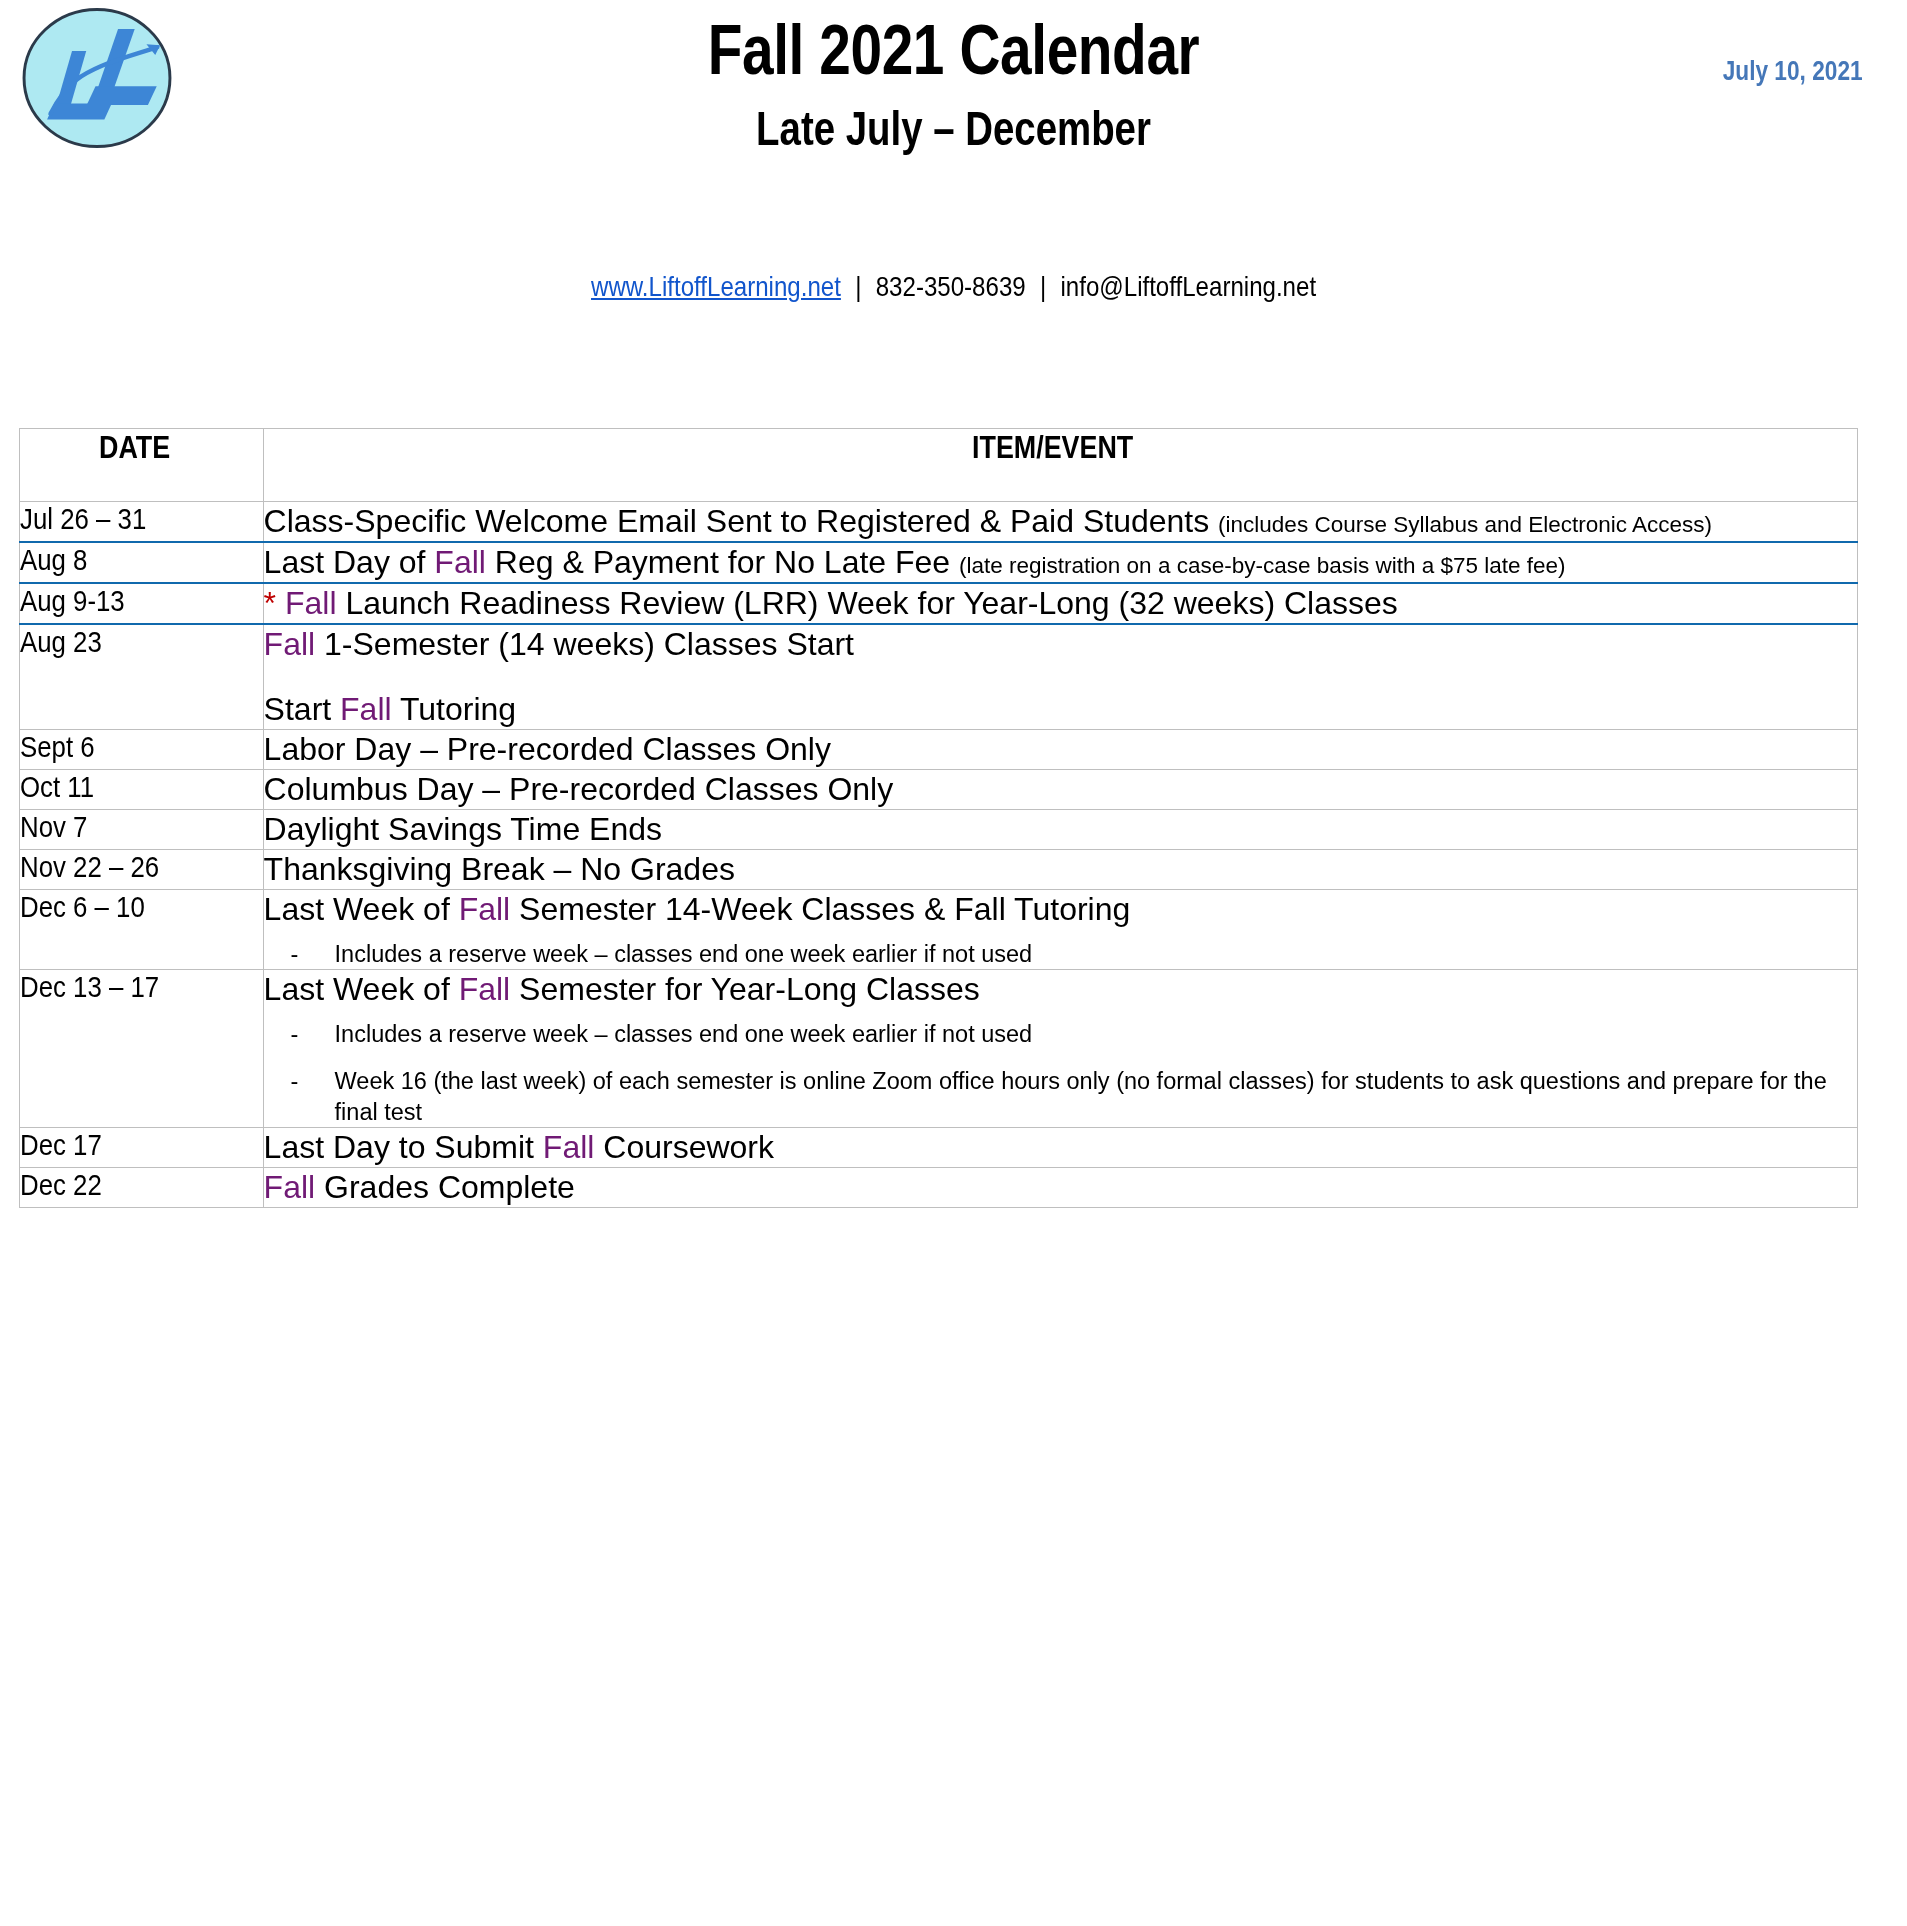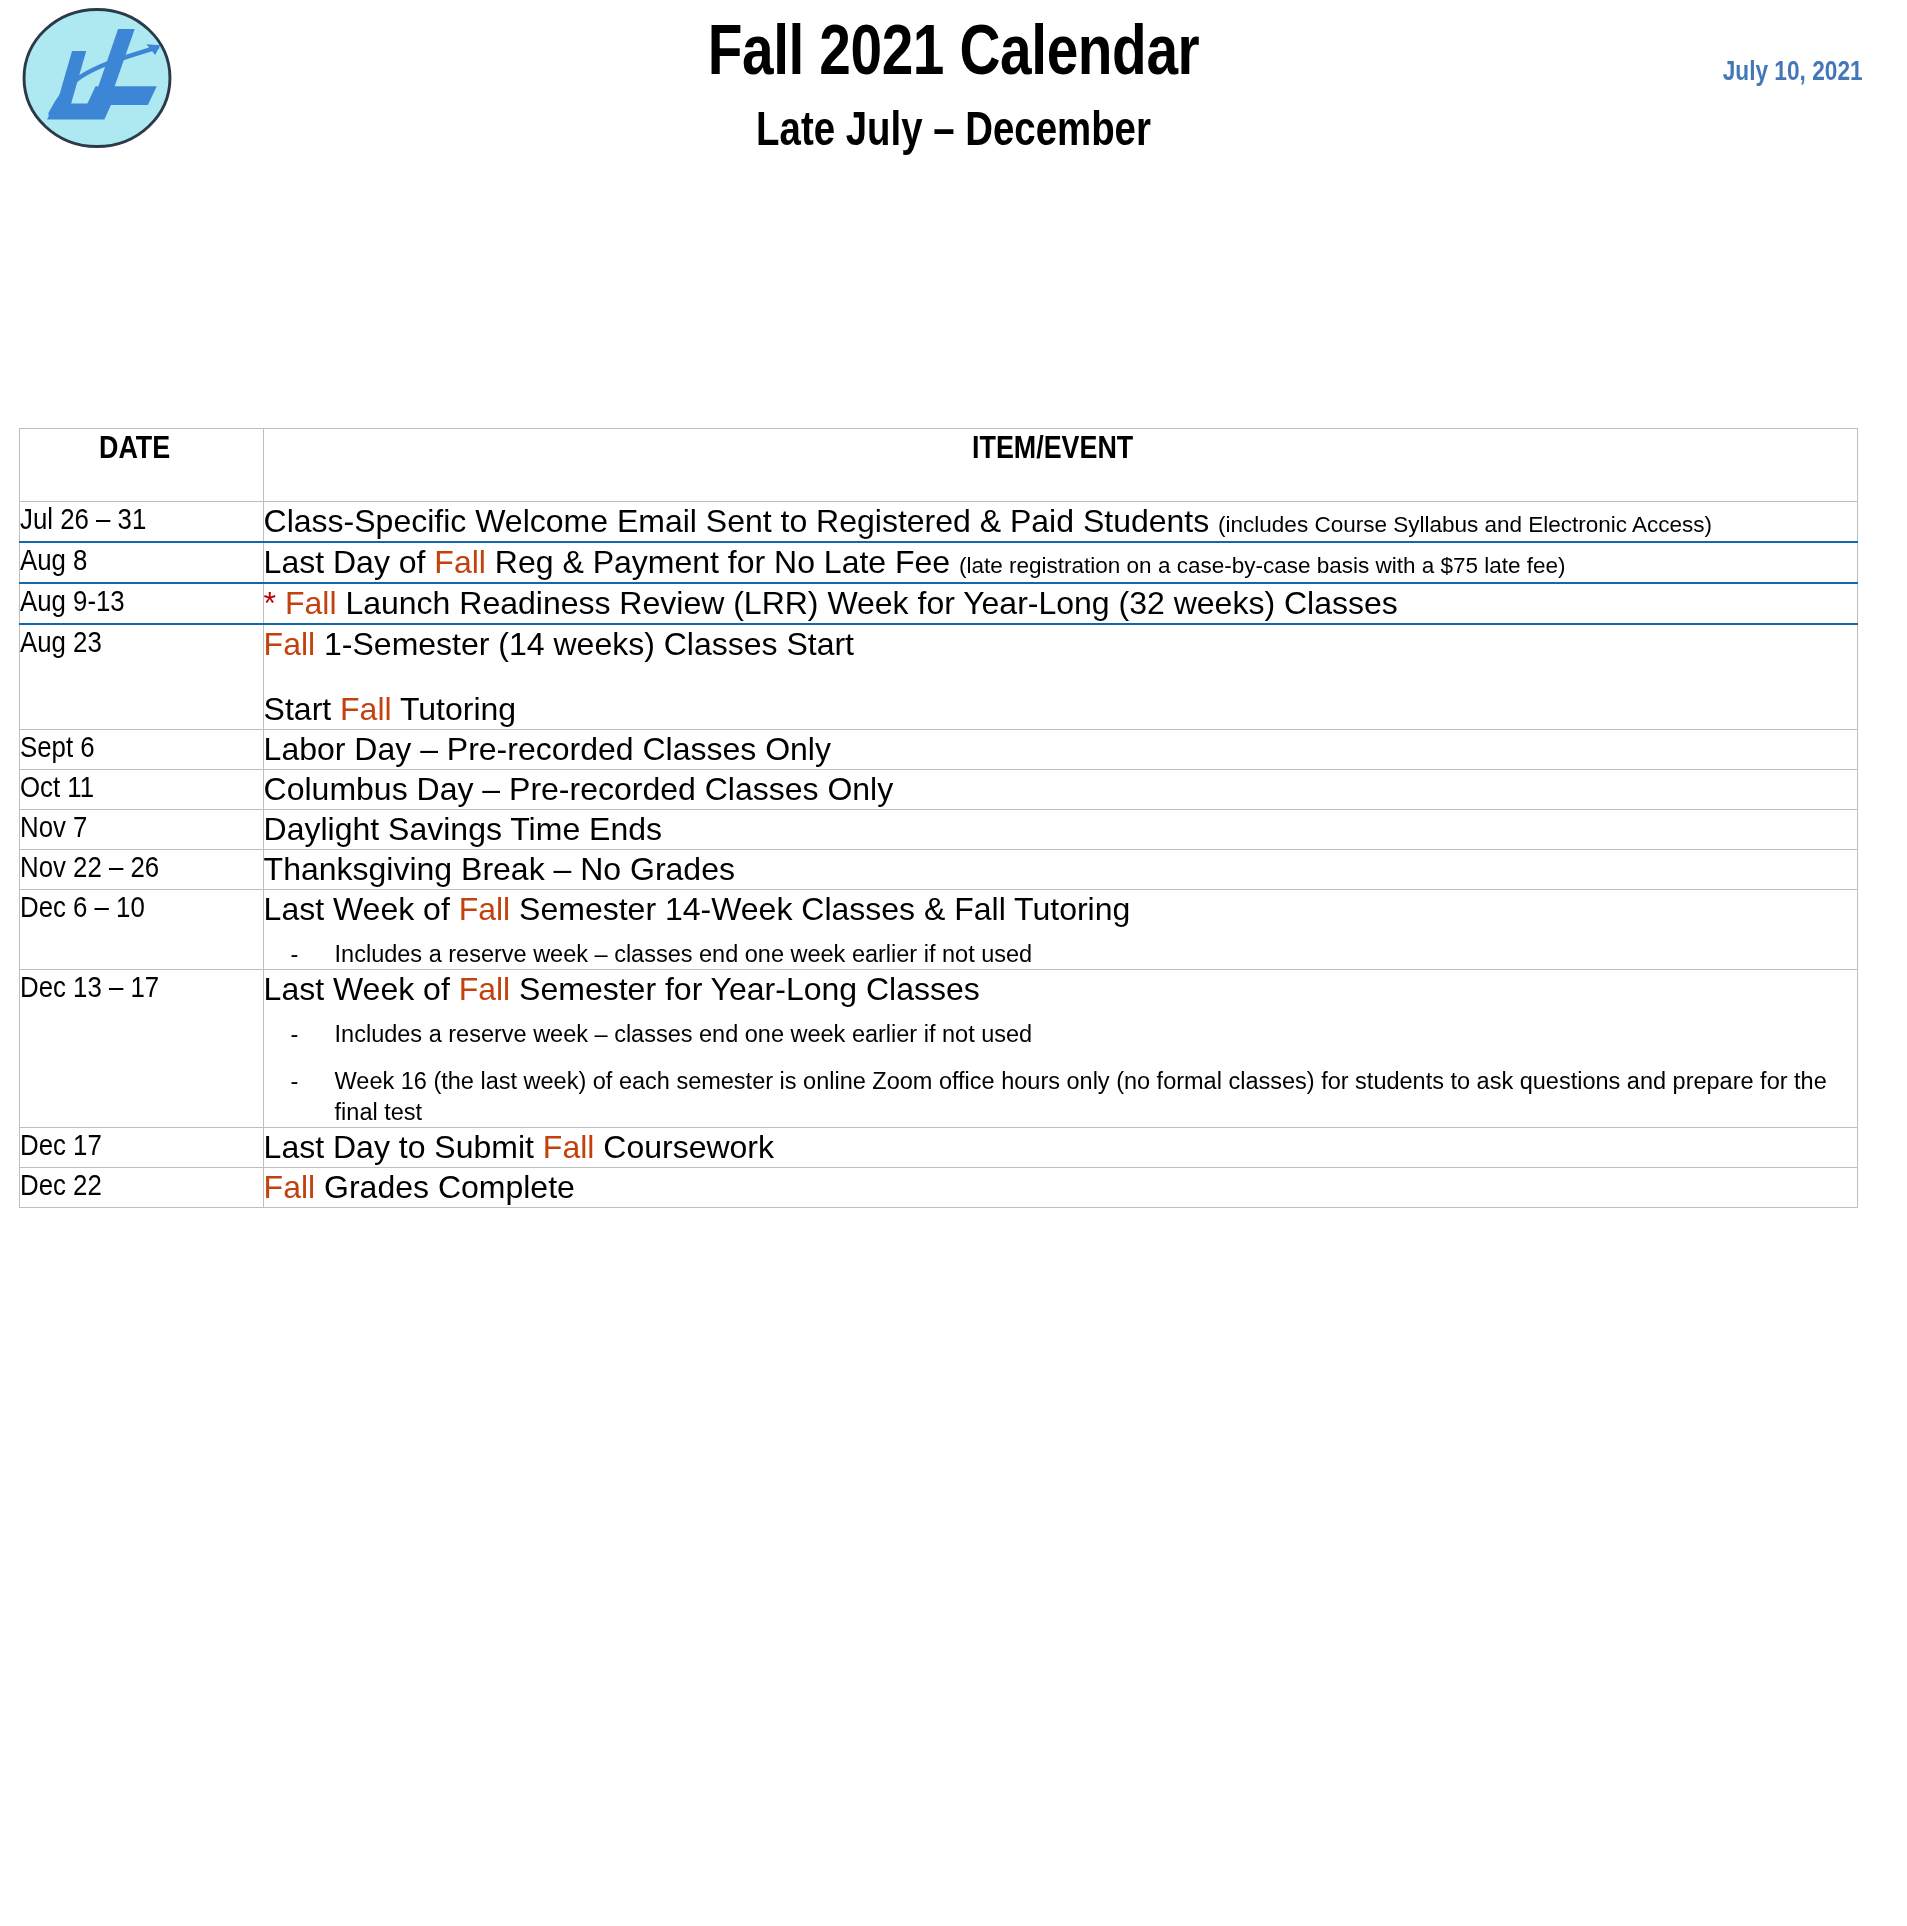--- a/index.html
+++ b/index.html
@@ -132,21 +132,21 @@
     text-align: center;
     padding: 14.7px 0 14.7px 22.5px;
     height: 73px;
   }
   .hdr-cell .sq { display: inline-block; transform: scaleX(0.84); transform-origin: left center; }
   .hdr-cell.item { padding-left: 16px; }
 
   
   tr.blue-bottom > td { border-bottom: 2.9px solid #1069AD; }
 
-  .fall { color: #c2410c; }
+  .fall { color: #701a75; }
   .star { color: #BE0000; }
 
   .small { font-size: 22.5px; }
 
   .sub-list { margin: 7.8px 0 0 0; padding: 0; list-style: none; }
   .sub-list li {
     font-size: 23.5px;
     line-height: 1.3;
     position: relative;
     padding-left: 71px;
@@ -179,20 +179,25 @@
     </svg>
   </div>
 
   <div class="title-block">
     <div class="title-main">Fall  2021 Calendar</div>
     <div class="title-sub">Late July – December</div>
   </div>
 
   <div class="doc-date">July 10, 2021</div>
 
+  <div class="contact-line">
+    <span class="inner">
+      <a class="contact-url" href="#">www.LiftoffLearning.net</a><span class="contact-sep">|</span><span>832-350-8639</span><span class="contact-sep">|</span><span>info@LiftoffLearning.net</span>
+    </span>
+  </div>
 
 </div>
 
 <table class="cal-table">
   <colgroup>
     <col class="c-date">
     <col class="c-item">
   </colgroup>
   <thead>
     <tr>

